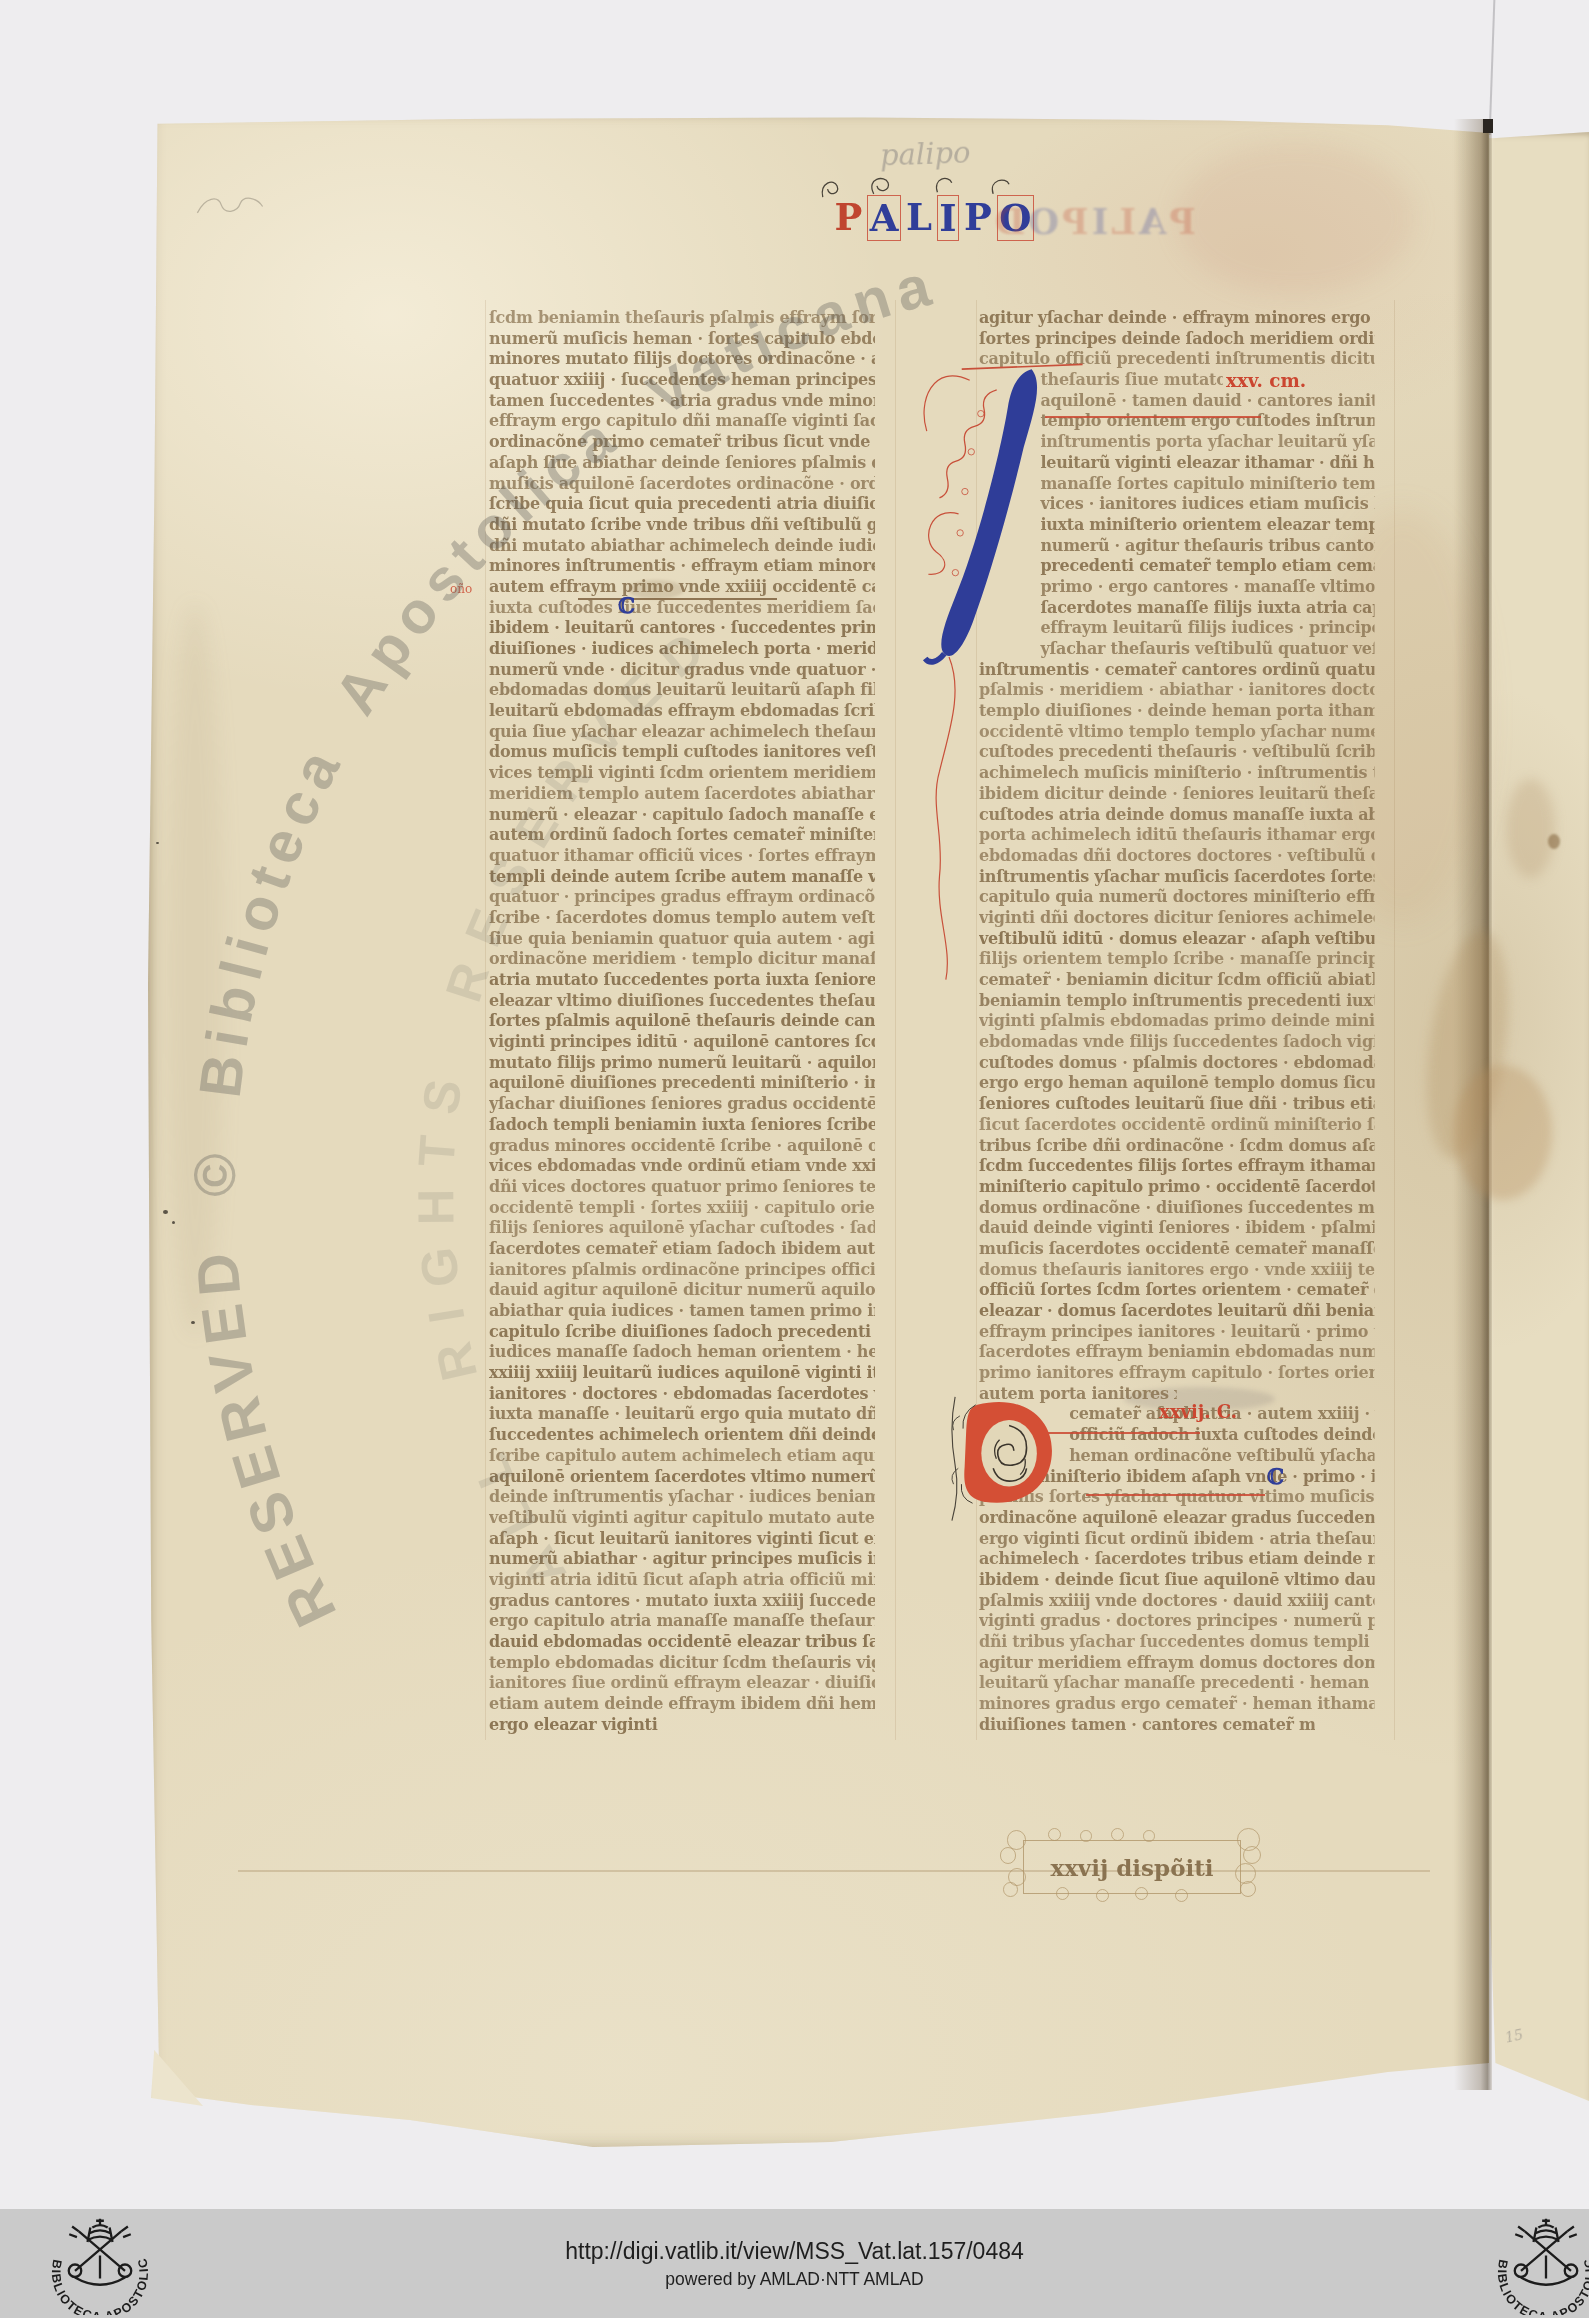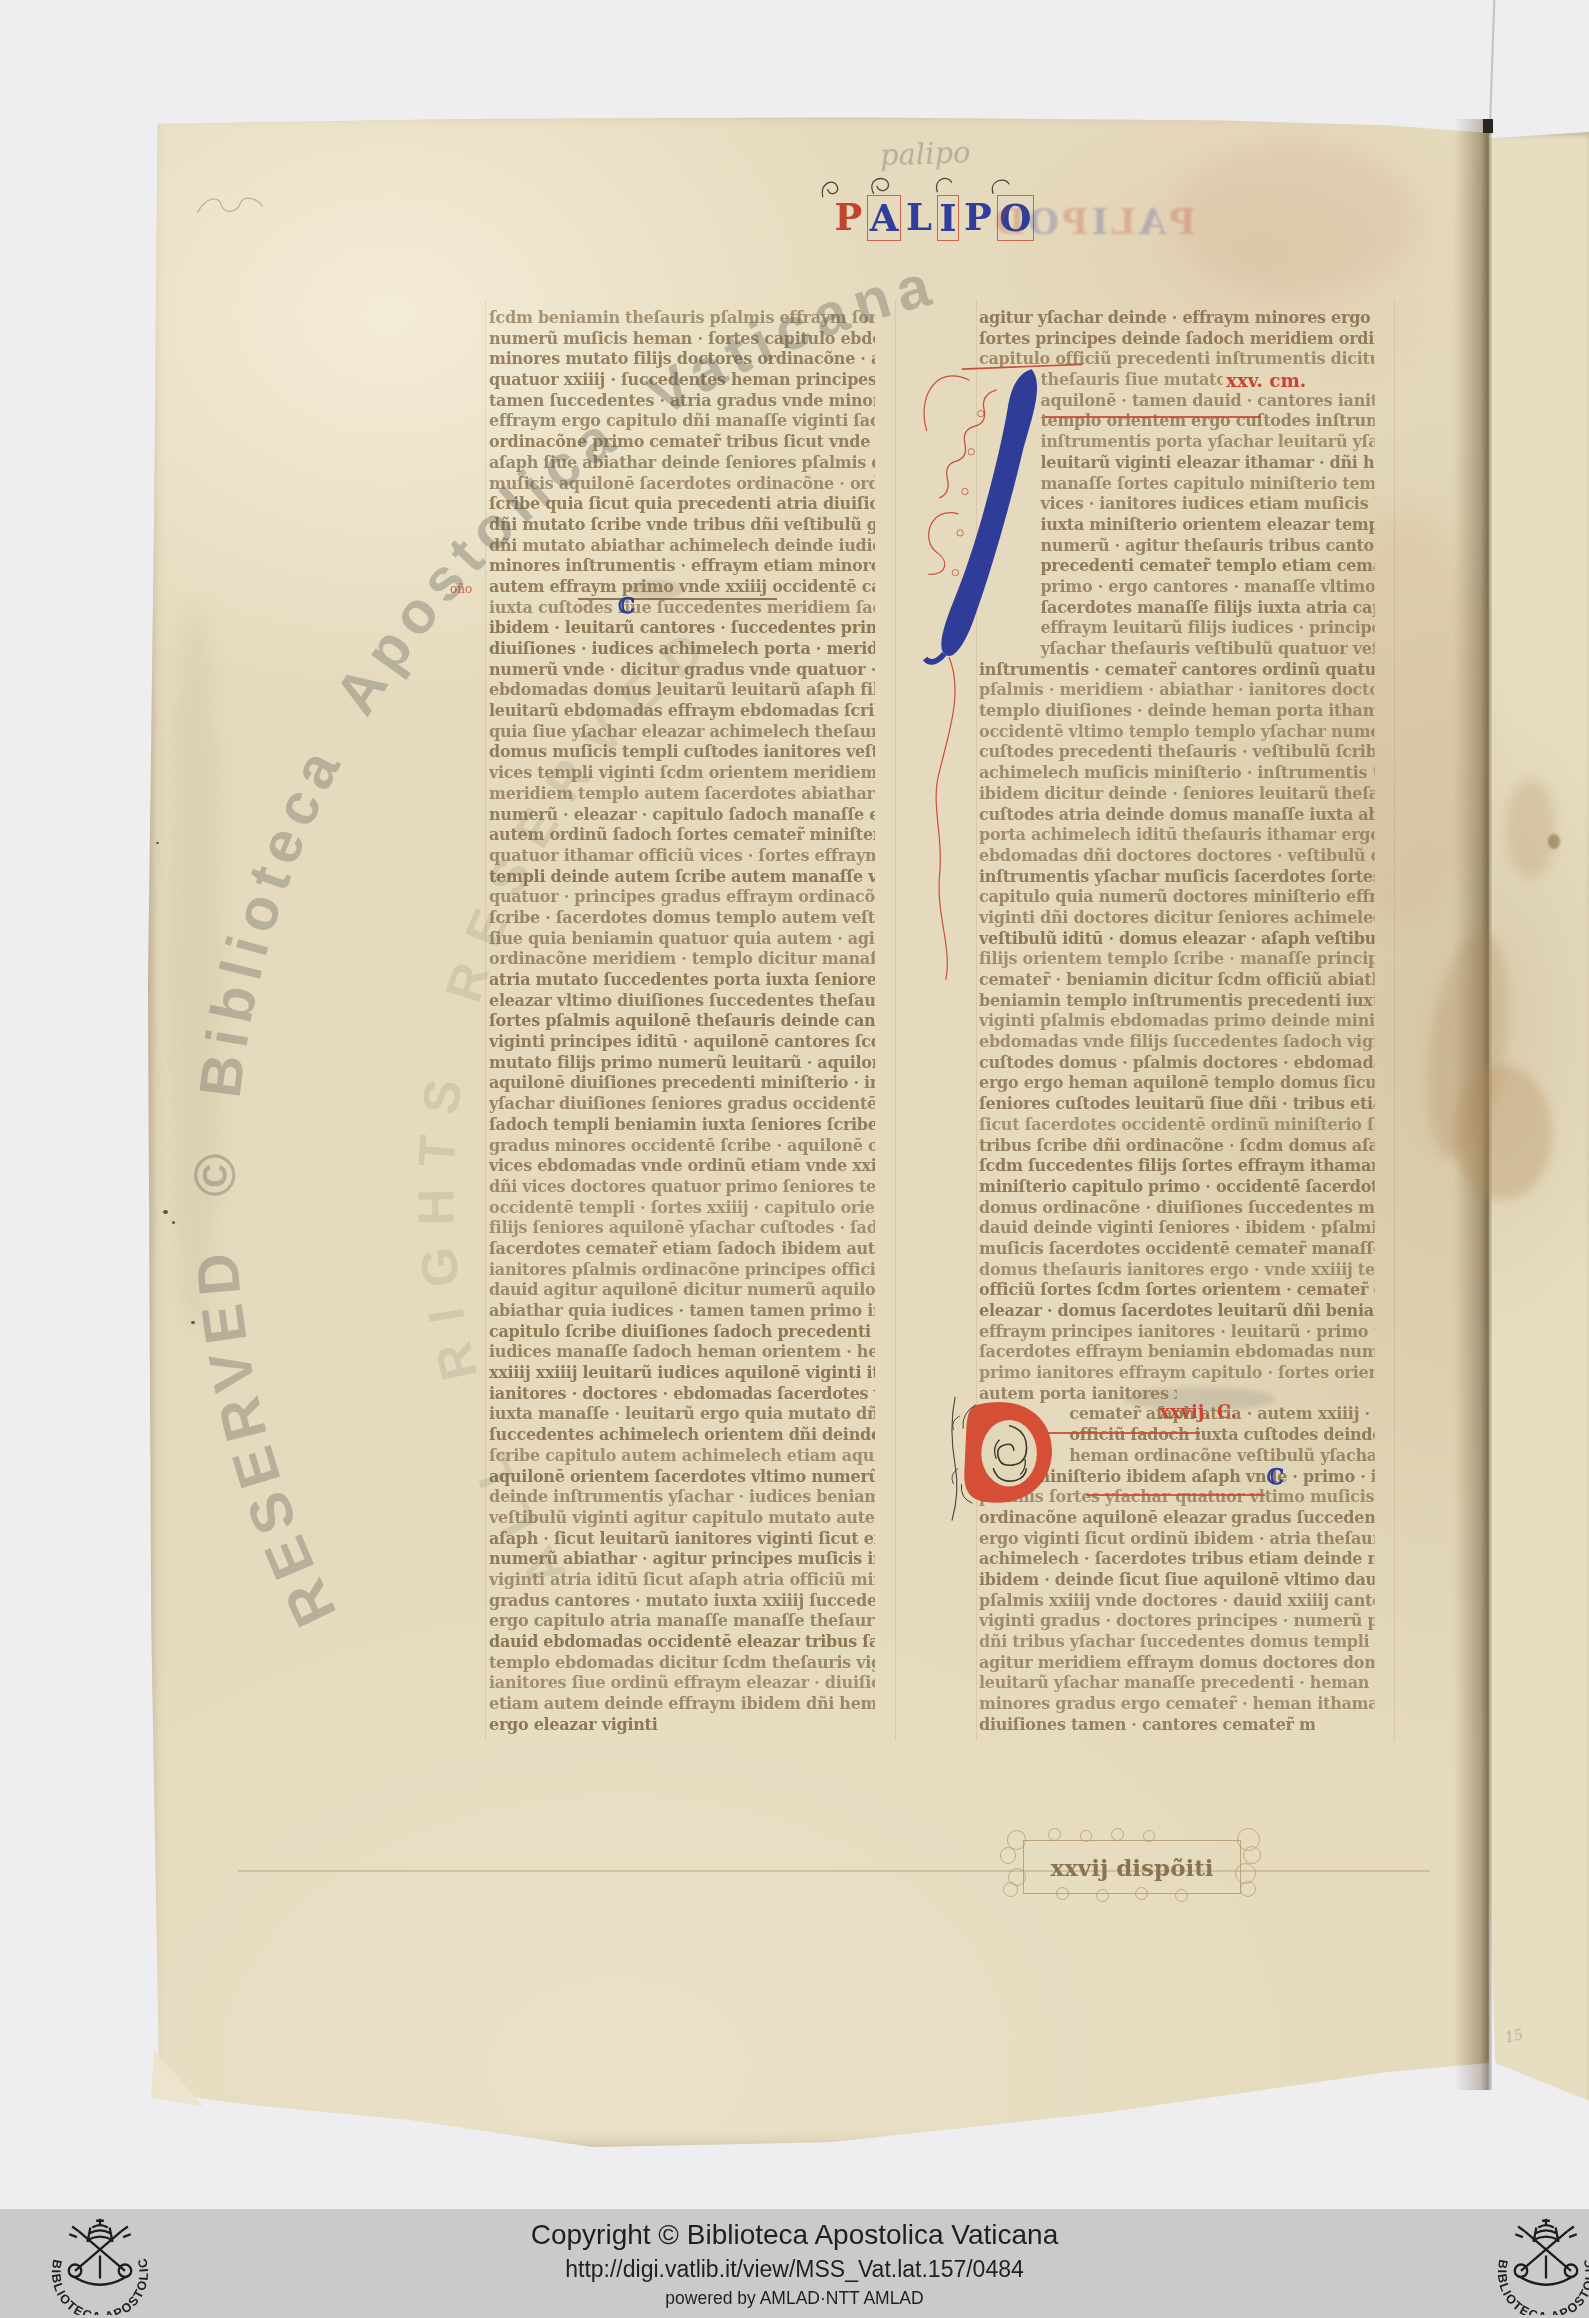--- a/index.html
+++ b/index.html
@@ -361,21 +361,20 @@
     </defs>
     <text font-size="74" letter-spacing="10" word-spacing="28" opacity="0.34">
       <textPath href="#wArc">RESERVED   ©   Biblioteca  Apostolica  Vaticana</textPath>
     </text>
     <text font-size="64" letter-spacing="26" word-spacing="30" opacity="0.14">
       <textPath href="#wArc2">ALL  RIGHTS  RESERVED</textPath>
     </text>
   </svg>
 
   <div class="footer">
-    <div class="f1">Copyright © Biblioteca Apostolica Vaticana</div>
     <div class="f2">http://digi.vatlib.it/view/MSS_Vat.lat.157/0484</div>
     <div class="f3">powered by AMLAD·NTT AMLAD</div>
   </div>
 
   <svg width="0" height="0" style="position:absolute;">
     <defs>
       <g id="bavlogo">
         <path id="lp" d="M 14 46 A 50 50 0 1 0 110 46" fill="none"></path>
         <g stroke="#1c1c1c" fill="none" stroke-width="2.4">
           <path d="M62 4 v7 M58 6 h8"></path>

